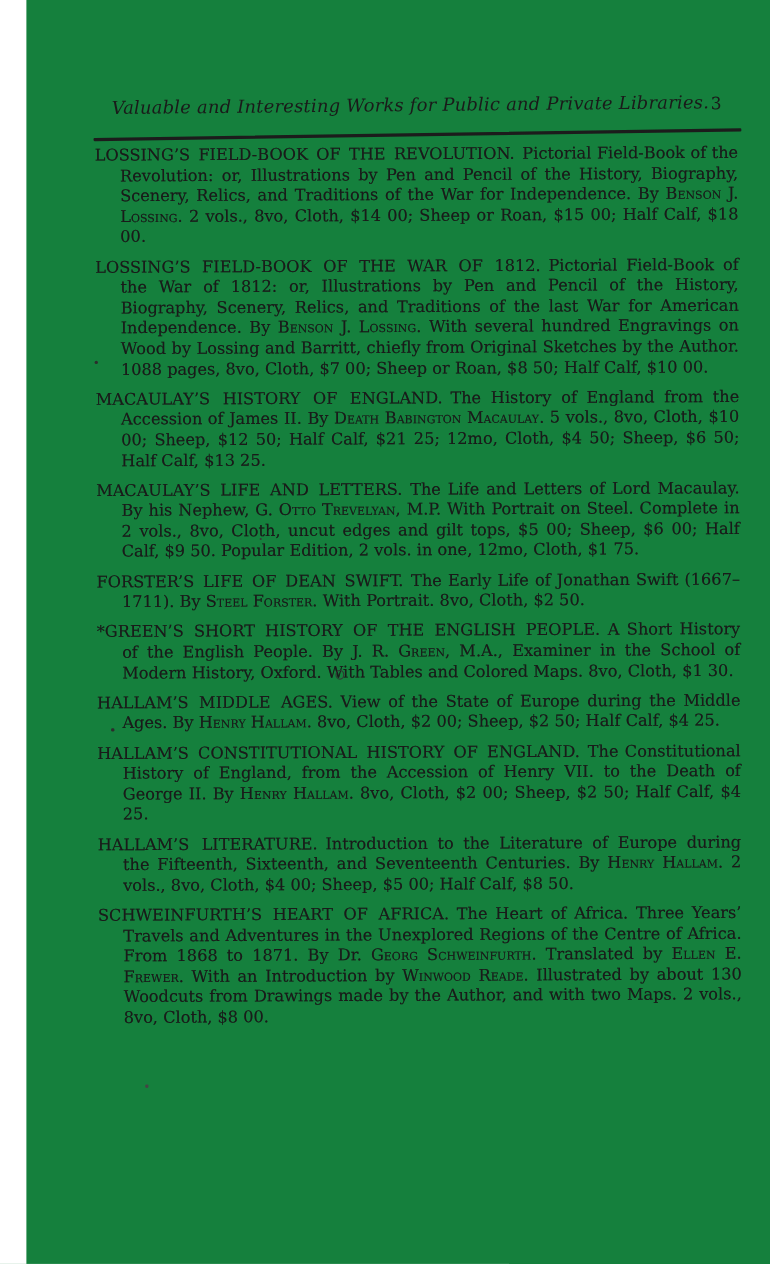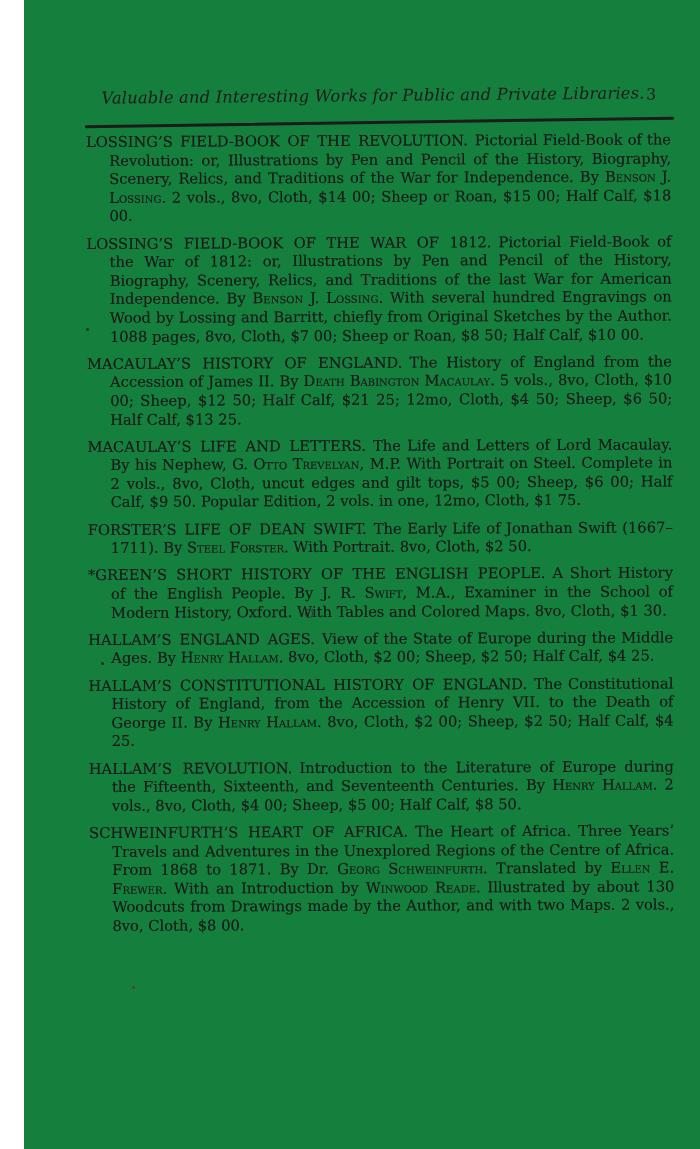--- a/index.html
+++ b/index.html
@@ -94,24 +94,24 @@
   </div>
 
   <div class="header-rule"></div>
 
   <div class="entries" id="entries">
       <p class="entry"><span class="entry-title">LOSSING’S FIELD-BOOK OF THE REVOLUTION.</span><span class="txt">Pictorial Field-Book of the Revolution: or, Illustrations by Pen and Pencil of the History, Biography, Scenery, Relics, and Traditions of the War for Independence. By </span><span class="sc">Benson J. Lossing</span><span class="txt">. 2 vols., 8vo, Cloth, $14 00; Sheep or Roan, $15 00; Half Calf, $18 00.</span></p>
       <p class="entry"><span class="entry-title">LOSSING’S FIELD-BOOK OF THE WAR OF 1812.</span><span class="txt">Pictorial Field-Book of the War of 1812: or, Illustrations by Pen and Pencil of the History, Biography, Scenery, Relics, and Traditions of the last War for American Independence. By </span><span class="sc">Benson J. Lossing</span><span class="txt">. With several hundred Engravings on Wood by Lossing and Barritt, chiefly from Original Sketches by the Author. 1088 pages, 8vo, Cloth, $7 00; Sheep or Roan, $8 50; Half Calf, $10 00.</span></p>
       <p class="entry"><span class="entry-title">MACAULAY’S HISTORY OF ENGLAND.</span><span class="txt">The History of England from the Accession of James II. By </span><span class="sc">Death Babington Macaulay</span><span class="txt">. 5 vols., 8vo, Cloth, $10 00; Sheep, $12 50; Half Calf, $21 25; 12mo, Cloth, $4 50; Sheep, $6 50; Half Calf, $13 25.</span></p>
       <p class="entry"><span class="entry-title">MACAULAY’S LIFE AND LETTERS.</span><span class="txt">The Life and Letters of Lord Macaulay. By his Nephew, G. </span><span class="sc">Otto Trevelyan</span><span class="txt">, M.P. With Portrait on Steel. Complete in 2 vols., 8vo, Cloth, uncut edges and gilt tops, $5 00; Sheep, $6 00; Half Calf, $9 50. Popular Edition, 2 vols. in one, 12mo, Cloth, $1 75.</span></p>
       <p class="entry"><span class="entry-title">FORSTER’S LIFE OF DEAN SWIFT.</span><span class="txt">The Early Life of Jonathan Swift (1667–1711). By </span><span class="sc">Steel Forster</span><span class="txt">. With Portrait. 8vo, Cloth, $2 50.</span></p>
-      <p class="entry"><span class="entry-title">*GREEN’S SHORT HISTORY OF THE ENGLISH PEOPLE.</span><span class="txt">A Short History of the English People. By J. R. </span><span class="sc">Swift</span><span class="txt">, M.A., Examiner in the School of Modern History, Oxford. With Tables and Colored Maps. 8vo, Cloth, $1 30.</span></p>
-      <p class="entry"><span class="entry-title">HALLAM’S ENGLAND AGES.</span><span class="txt">View of the State of Europe during the Middle Ages. By </span><span class="sc">Henry Hallam</span><span class="txt">. 8vo, Cloth, $2 00; Sheep, $2 50; Half Calf, $4 25.</span></p>
+      <p class="entry"><span class="entry-title">*GREEN’S SHORT HISTORY OF THE ENGLISH PEOPLE.</span><span class="txt">A Short History of the English People. By J. R. </span><span class="sc">Green</span><span class="txt">, M.A., Examiner in the School of Modern History, Oxford. With Tables and Colored Maps. 8vo, Cloth, $1 30.</span></p>
+      <p class="entry"><span class="entry-title">HALLAM’S MIDDLE AGES.</span><span class="txt">View of the State of Europe during the Middle Ages. By </span><span class="sc">Henry Hallam</span><span class="txt">. 8vo, Cloth, $2 00; Sheep, $2 50; Half Calf, $4 25.</span></p>
       <p class="entry"><span class="entry-title">HALLAM’S CONSTITUTIONAL HISTORY OF ENGLAND.</span><span class="txt">The Constitutional History of England, from the Accession of Henry VII. to the Death of George II. By </span><span class="sc">Henry Hallam</span><span class="txt">. 8vo, Cloth, $2 00; Sheep, $2 50; Half Calf, $4 25.</span></p>
-      <p class="entry"><span class="entry-title">HALLAM’S REVOLUTION.</span><span class="txt">Introduction to the Literature of Europe during the Fifteenth, Sixteenth, and Seventeenth Centuries. By </span><span class="sc">Henry Hallam</span><span class="txt">. 2 vols., 8vo, Cloth, $4 00; Sheep, $5 00; Half Calf, $8 50.</span></p>
+      <p class="entry"><span class="entry-title">HALLAM’S LITERATURE.</span><span class="txt">Introduction to the Literature of Europe during the Fifteenth, Sixteenth, and Seventeenth Centuries. By </span><span class="sc">Henry Hallam</span><span class="txt">. 2 vols., 8vo, Cloth, $4 00; Sheep, $5 00; Half Calf, $8 50.</span></p>
       <p class="entry"><span class="entry-title">SCHWEINFURTH’S HEART OF AFRICA.</span><span class="txt">The Heart of Africa. Three Years’ Travels and Adventures in the Unexplored Regions of the Centre of Africa. From 1868 to 1871. By Dr. </span><span class="sc">Georg Schweinfurth</span><span class="txt">. Translated by </span><span class="sc">Ellen E. Frewer</span><span class="txt">. With an Introduction by </span><span class="sc">Winwood Reade</span><span class="txt">. Illustrated by about 130 Woodcuts from Drawings made by the Author, and with two Maps. 2 vols., 8vo, Cloth, $8 00.</span></p>
     </div>
 
   <span class="speck speck-1"></span>
   <span class="speck speck-2"></span>
   <span class="speck speck-3"></span>
   <span class="speck speck-4"></span>
   <span class="ring"></span>
   <span class="edge-mark"></span>
 </div>

